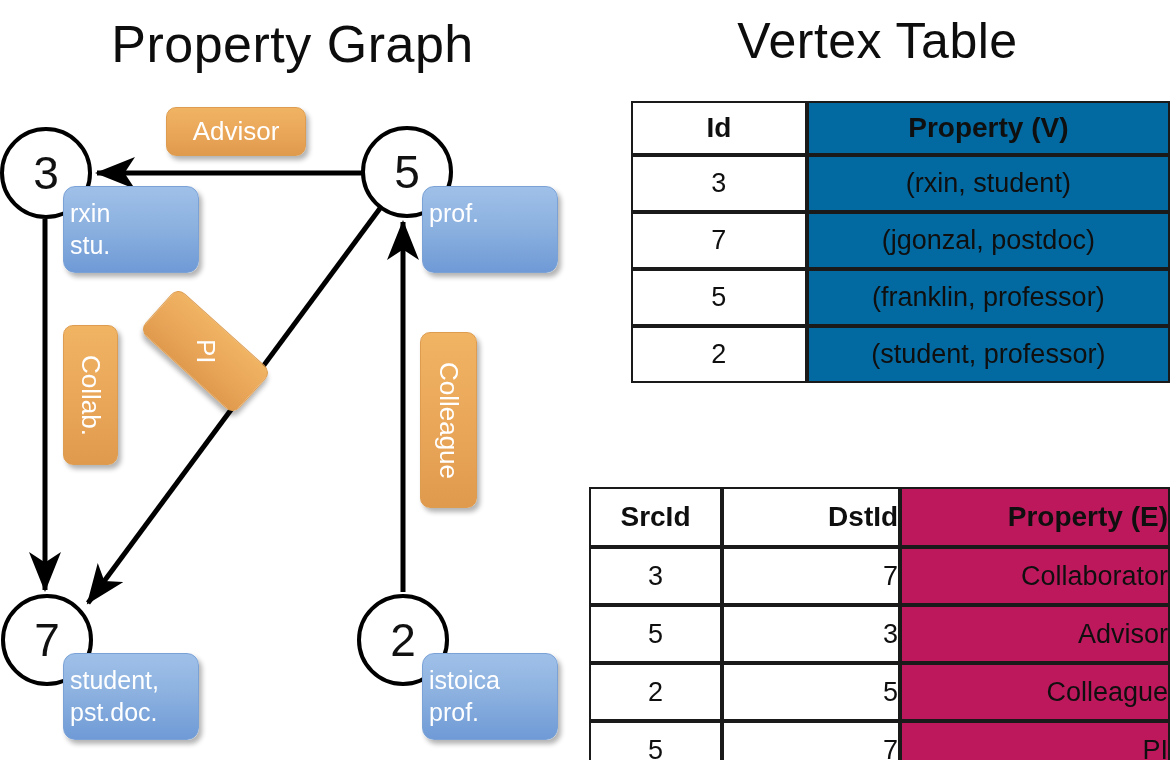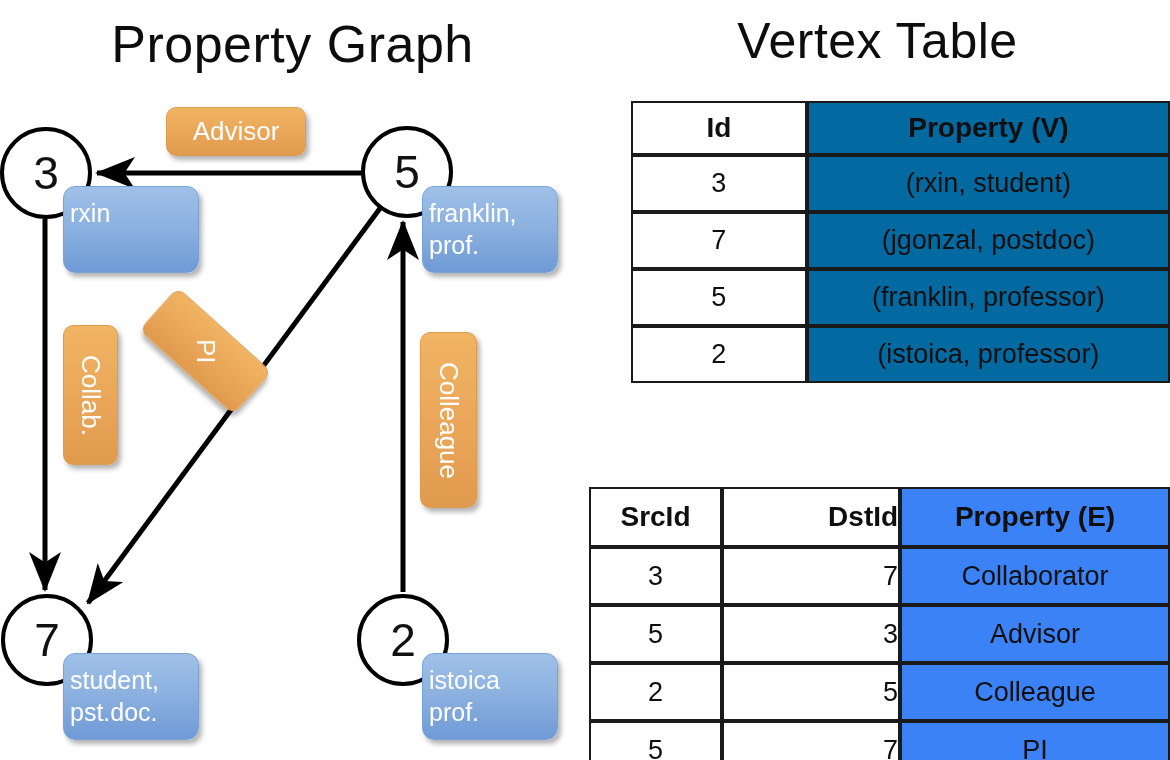--- a/index.html
+++ b/index.html
@@ -93,21 +93,21 @@
     text-align:center;
     font-size:27px;
     font-weight:400;
     color:#0f0f0f;
     font-family:"Liberation Sans", sans-serif;
     padding:0;
     vertical-align:middle;
   }
   .tbl td.hd{font-weight:bold;font-size:28px;}
   .tbl td.blue{background:#0369a1;}
-  .tbl td.orange{background:#3b82f6;}
+  .tbl td.orange{background:#be185d;text-align:right;}
   .tbl td.plain{background:#ffffff;}
 
   
   #vertex-table{left:591px;top:101px;padding-left:40px;}
   #vertex-table td.c-id{width:182px;height:50px;}
   #vertex-table td.c-prop{width:376px;height:50px;}
   #vertex-table tr.body td{height:53px;}
 
   
   #edge-table{left:589px;top:487px;}
@@ -150,24 +150,24 @@
   </div>
   <div class="vnode" style="left:1px;top:594px;">
     <span>7</span>
   </div>
   <div class="vnode" style="left:357px;top:594px;">
     <span>2</span>
   </div>
 
   <div class="pbox" style="left:63px;top:186px;width:136px;height:87px;">
     <div>rxin</div>
+    <div>stu.</div>
   </div>
 
   <div class="pbox" style="left:422px;top:186px;width:136px;height:87px;">
-    <div>franklin,</div>
     <div>prof.</div>
   </div>
 
   <div class="pbox" style="left:63px;top:653px;width:136px;height:87px;">
     <div>student,</div>
     <div>pst.doc.</div>
   </div>
 
   <div class="pbox" style="left:422px;top:653px;width:136px;height:87px;">
     <div>istoica</div>
@@ -204,21 +204,21 @@
       <tr class="body">
         <td class="c-id plain">7</td>
         <td class="c-prop blue">(jgonzal, postdoc)</td>
       </tr>
       <tr class="body">
         <td class="c-id plain">5</td>
         <td class="c-prop blue">(franklin, professor)</td>
       </tr>
       <tr class="body">
         <td class="c-id plain">2</td>
-        <td class="c-prop blue">(istoica, professor)</td>
+        <td class="c-prop blue">(student, professor)</td>
       </tr>
     </tbody>
   </table>
 
   <table class="tbl" id="edge-table">
     <tbody>
       <tr>
         <td class="c-src hd plain">SrcId</td>
         <td class="c-dst hd plain">DstId</td>
         <td class="c-prop hd orange">Property (E)</td>

